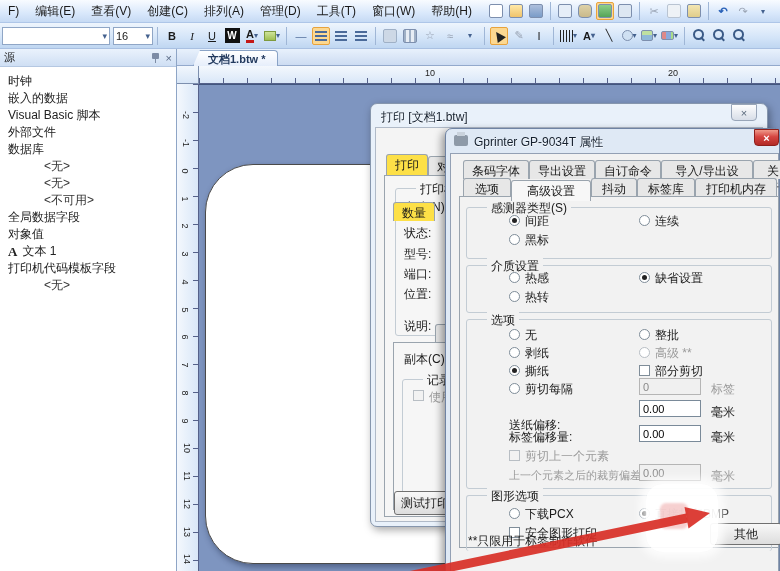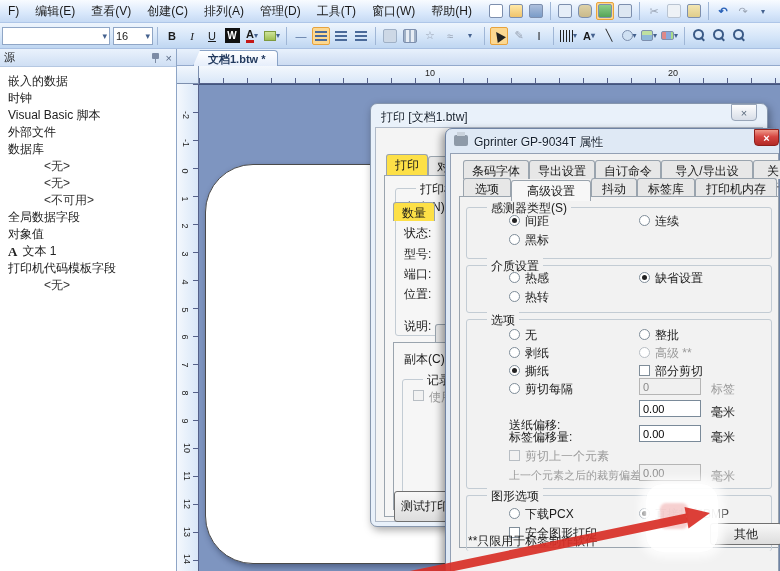--- a/index.html
+++ b/index.html
@@ -224,22 +224,22 @@
 
   <div class="abs sidebar">
     <div class="side-hd">
       <span>源</span>
       <span class="sp">
         <span class="pin"></span>
         <span>×</span>
       </span>
     </div>
     <div class="tree">
+      <div class="trow">时钟</div>
       <div class="trow">嵌入的数据</div>
-      <div class="trow">时钟</div>
       <div class="trow">Visual Basic 脚本</div>
       <div class="trow">外部文件</div>
       <div class="trow">数据库</div>
       <div class="trow ind">&lt;无&gt;</div>
       <div class="trow ind">&lt;无&gt;</div>
       <div class="trow ind">&lt;不可用&gt;</div>
       <div class="trow">全局数据字段</div>
       <div class="trow">对象值</div>
       <div class="trow">
           <span class="aicon">A</span>
@@ -305,21 +305,21 @@
         <span class="ptab" style="left:50px;top:148px;width:26px"></span>
         <div class="tabpage" style="left:8px;top:166px;width:358px;height:168px;background:#f6f6f6">
           <span class="flabel" style="left:10px;top:8px">副本(C):</span>
           <div class="group" style="left:8px;top:36px;width:342px;height:122px;background:#f6f6f6">
             <span class="gcap" style="background:#f6f6f6">记录选择</span>
             <span class="cbox dis" style="left:10px;top:10px"></span>
             <span class="flabel dis" style="left:26px;top:9px">使用</span>
           </div>
         </div>
       </div>
-      <span class="wbtn" style="left:18px;top:363px;width:62px;height:31px">测试打印</span>
+      <span class="wbtn" style="left:18px;top:363px;width:62px;height:24px">测试打印</span>
     </div>
   </div>
 
   <div class="abs props-dlg">
     <span class="printer-ic"></span>
     <span class="dlg-title" style="left:28px">Gprinter  GP-9034T 属性</span>
     <span class="xbtn" style="left:308px;top:0;width:25px;background:linear-gradient(#ef9a8a,#d64541 45%,#b22a26);border:1px solid #8e1f1c;color:#fff;font-weight:bold">×</span>
     <div class="props-body">
 
       <span class="ptab" style="left:12px;top:6px;width:66px;text-align:center">条码字体</span>

